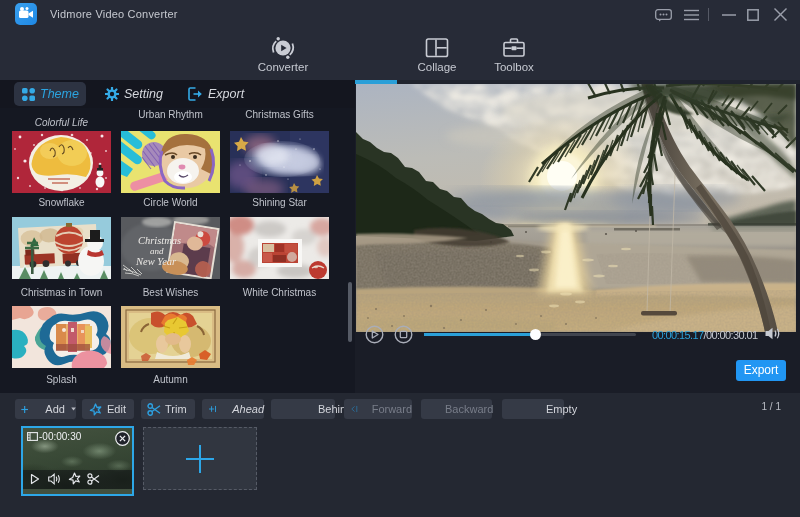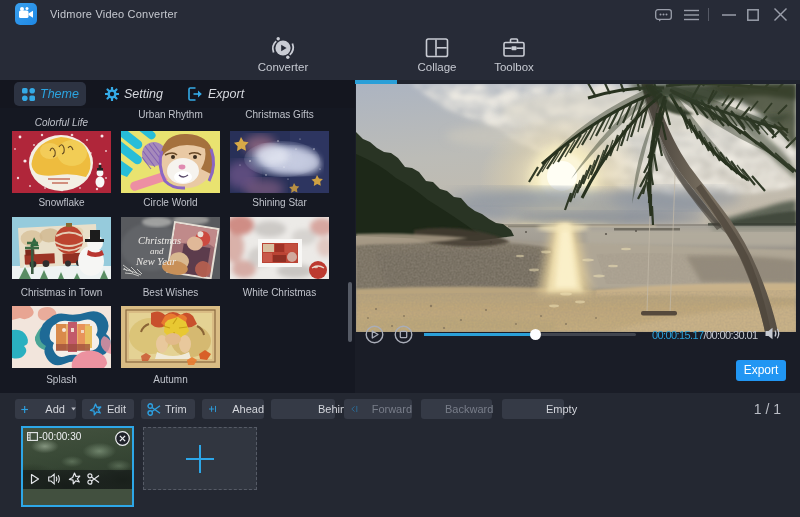--- a/index.html
+++ b/index.html
@@ -45,22 +45,22 @@
 #timetxt { position:absolute; left:297px; top:8.5px; font-size:11px; color:#c6c9d1; letter-spacing:-0.6px; }
 #timetxt .cur { color:#2a9fd8; }
 #exportbtn { position:absolute; left:381px; top:280px; width:50px; height:21px; background:#2196f3; border-radius:3px;
   color:#fff; font-size:12px; text-align:center; line-height:21px; }
 
 
 #bottom { position:absolute; left:0; top:393px; width:800px; height:124px; background:#242832; }
 .bbtn { position:absolute; top:6px; height:20px; background:#353a46; border-radius:3px; display:flex;
   align-items:center; font-size:11px; color:#d4d6dc; }
 .bbtn.dis { color:#787d89; }
-#pagenum { position:absolute; right:19px; top:8px; font-size:14px; color:#b9bcc4; }
-#clip1 { position:absolute; left:21px; top:33px; width:113px; height:81px; border:2px solid #2da7e8; background:#42503f; }
+#pagenum { position:absolute; right:19px; top:8px; font-size:10px; color:#b9bcc4; }
+#clip1 { position:absolute; left:21px; top:33px; width:113px; height:70px; border:2px solid #2da7e8; background:#42503f; }
 #clip2 { position:absolute; left:143px; top:34px; width:114px; height:63px; background:#313640; border:1px dashed #565b66; }
 </style>
 </head>
 <body>
 <div id="win">
   <div id="titlebar">
     <div id="appicon">
       <svg width="22" height="22" viewBox="0 0 22 22">
         <g fill="#fff">
           <rect x="4" y="7.5" width="9.5" height="7.5" rx="1.6"></rect>
@@ -721,21 +721,21 @@
       <span style="margin-left:4px;">Trim</span>
     </div>
     <div class="bbtn" style="left:202px; width:62px;">
       <svg style="margin-left:7px;" width="14" height="12" viewBox="0 0 14 12">
           <g stroke="#2da0e0" stroke-width="1.8">
             <line x1="5" y1="0.5" x2="5" y2="11.5"></line>
             <line x1="0" y1="6" x2="10" y2="6"></line>
             <line x1="12.7" y1="0" x2="12.7" y2="12"></line>
           </g>
         </svg>
-      <span style="margin-left:16px;">Ahead</span>
+      <span style="margin-left:16px;font-style:italic;">Ahead</span>
     </div>
     <div class="bbtn" style="left:271px; width:64px;padding-left:36px;">
       <svg style="margin-left:7px;" width="14" height="12" viewBox="0 0 14 12">
           <g stroke="#2da0e0" stroke-width="1.8">
             <line x1="1.3" y1="0" x2="1.3" y2="12"></line>
             <line x1="9" y1="0.5" x2="9" y2="11.5"></line>
             <line x1="4" y1="6" x2="14" y2="6"></line>
           </g>
         </svg>
       <span style="margin-left:4px;">Behind</span>

